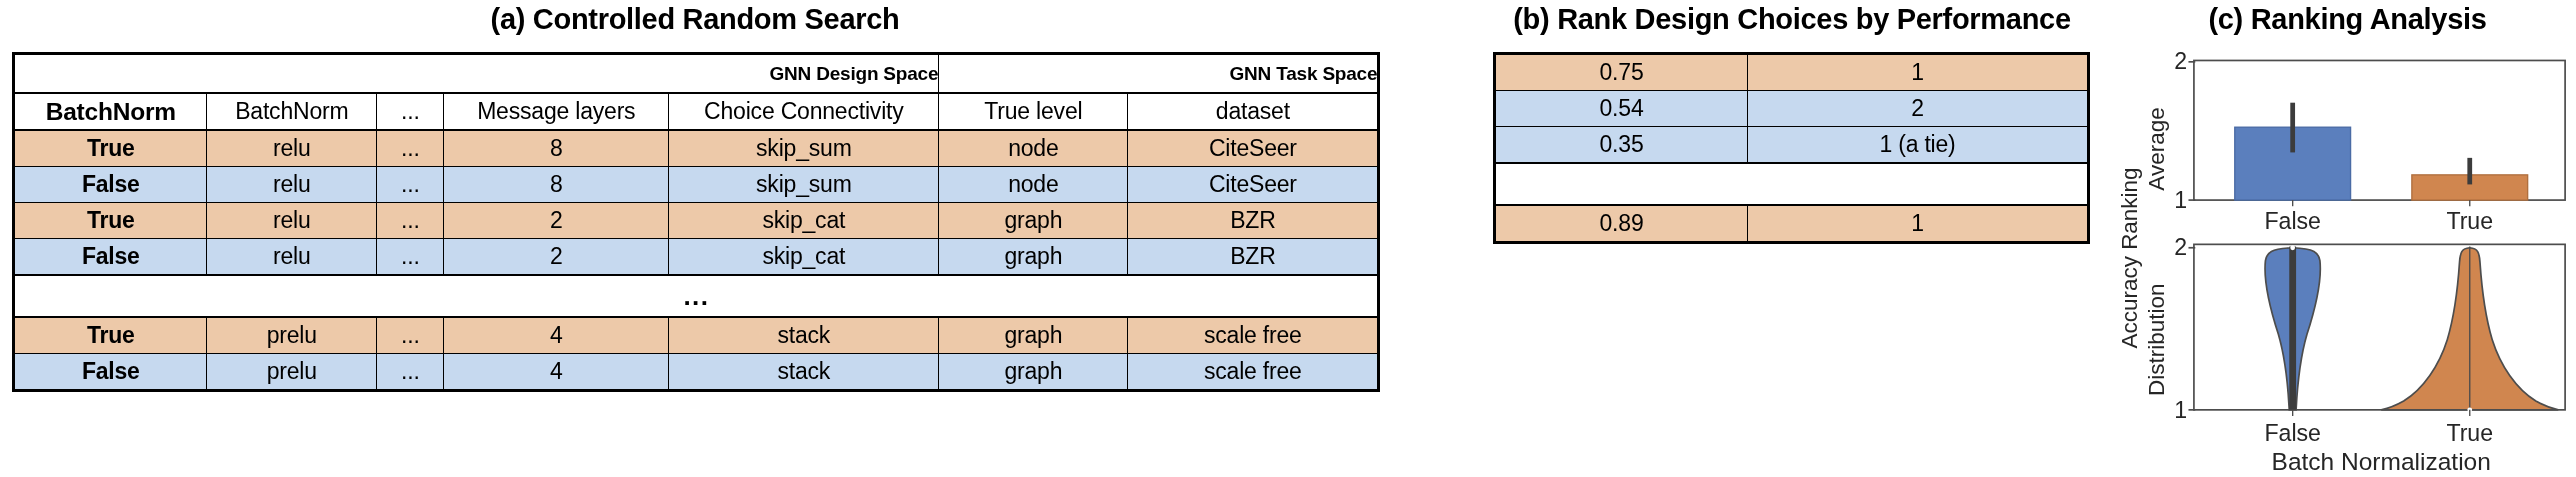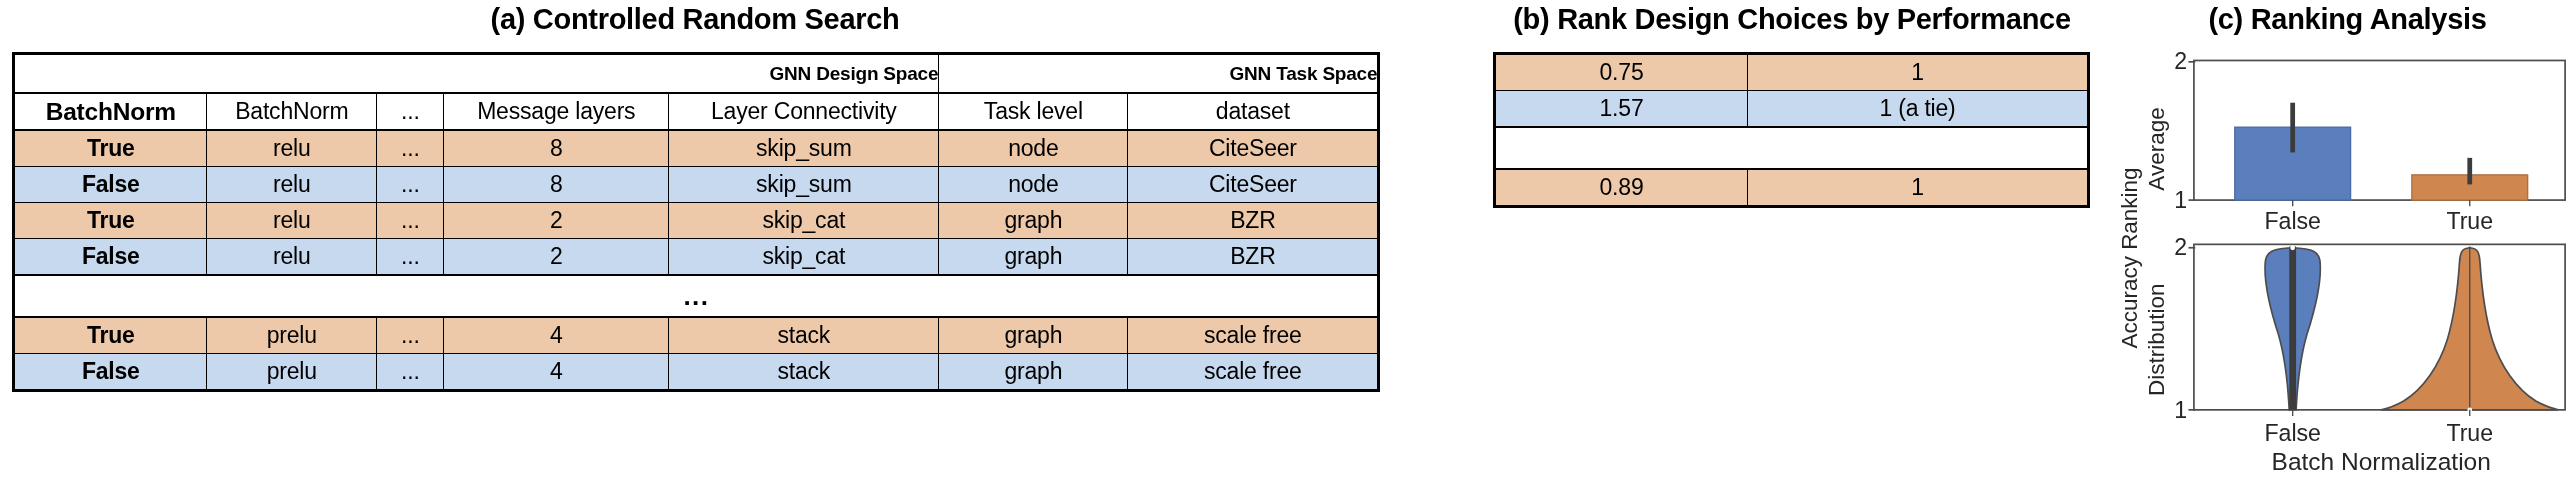--- a/index.html
+++ b/index.html
@@ -119,22 +119,22 @@
     <tbody id="table-a-body">
         <tr>
           <td class="grp" colspan="5">GNN Design Space</td>
           <td class="grp" colspan="2">GNN Task Space</td>
         </tr>
         <tr class="colhdr">
           <td class="bn">BatchNorm</td>
           <td>BatchNorm</td>
           <td>...</td>
           <td>Message layers</td>
-          <td>Layer Connectivity</td>
-          <td>Task level</td>
+          <td>Choice Connectivity</td>
+          <td>True level</td>
           <td>dataset</td>
         </tr>
         <tr class="data row-orange">
           <td class="bn">True</td>
           <td>relu</td>
           <td>...</td>
           <td>8</td>
           <td>skip_sum</td>
           <td>node</td>
           <td>CiteSeer</td>
@@ -194,21 +194,25 @@
     <colgroup>
       <col style="width:253px">
         <col style="width:341px">
     </colgroup>
     <tbody id="table-b-body">
         <tr class="data row-orange">
           <td>0.75</td>
           <td>1</td>
         </tr>
         <tr class="data row-blue">
-          <td>1.57</td>
+          <td>0.54</td>
+          <td>2</td>
+        </tr>
+        <tr class="data row-blue">
+          <td>0.35</td>
           <td>1 (a tie)</td>
         </tr>
         <tr class="row-gap">
           <td colspan="2" class="ell"></td>
         </tr>
         <tr class="data row-orange">
           <td>0.89</td>
           <td>1</td>
         </tr>
       </tbody>

